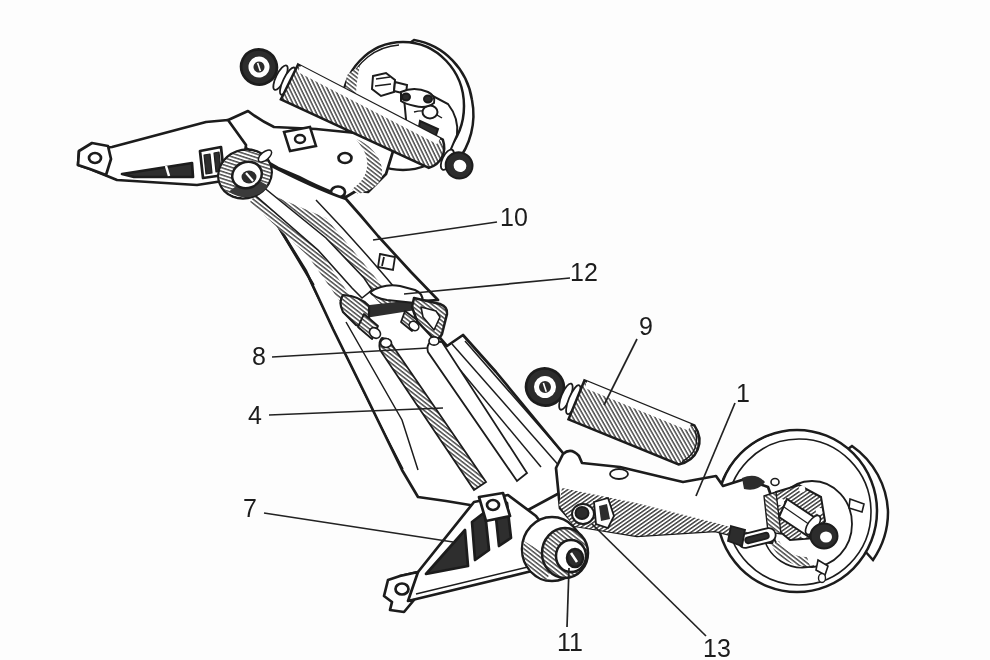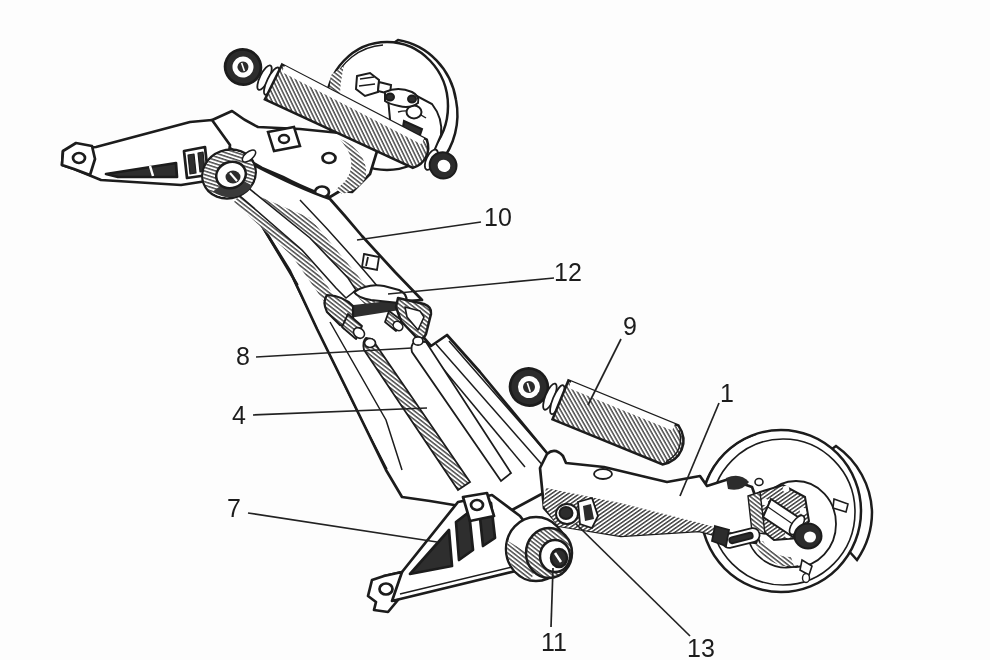--- a/index.html
+++ b/index.html
@@ -1,16 +1,16 @@
 <!DOCTYPE html>
 <html><head>
 <meta charset="utf-8">
 <style>
   html,body{margin:0;padding:0;background:#fdfdfd;}
-  #page{width:909px;height:660px;position:relative;overflow:hidden;background:#fdfdfd;}
+  #page{width:909px;height:660px;position:relative;overflow:hidden;background:#fdfdfd;padding-left:16px;}
   svg{display:block;}
   text{font-family:"Liberation Sans",sans-serif;fill:#1c1c1c;}
 </style>
 </head>
 <body>
 <div id="page">
 <svg width="990" height="660" viewBox="0 0 990 660">
 <defs>
   <pattern id="ht" width="3.4" height="3.4" patternUnits="userSpaceOnUse" patternTransform="rotate(38)">
     <rect width="3.4" height="3.4" fill="#ffffff"></rect>

